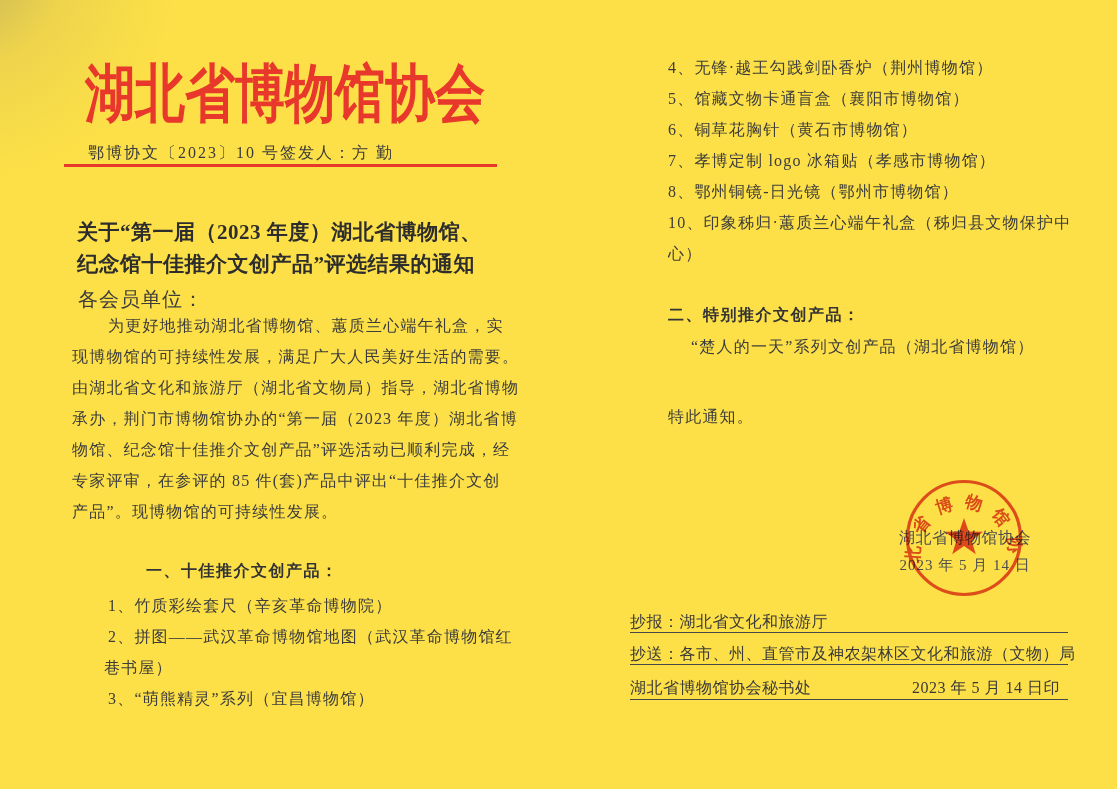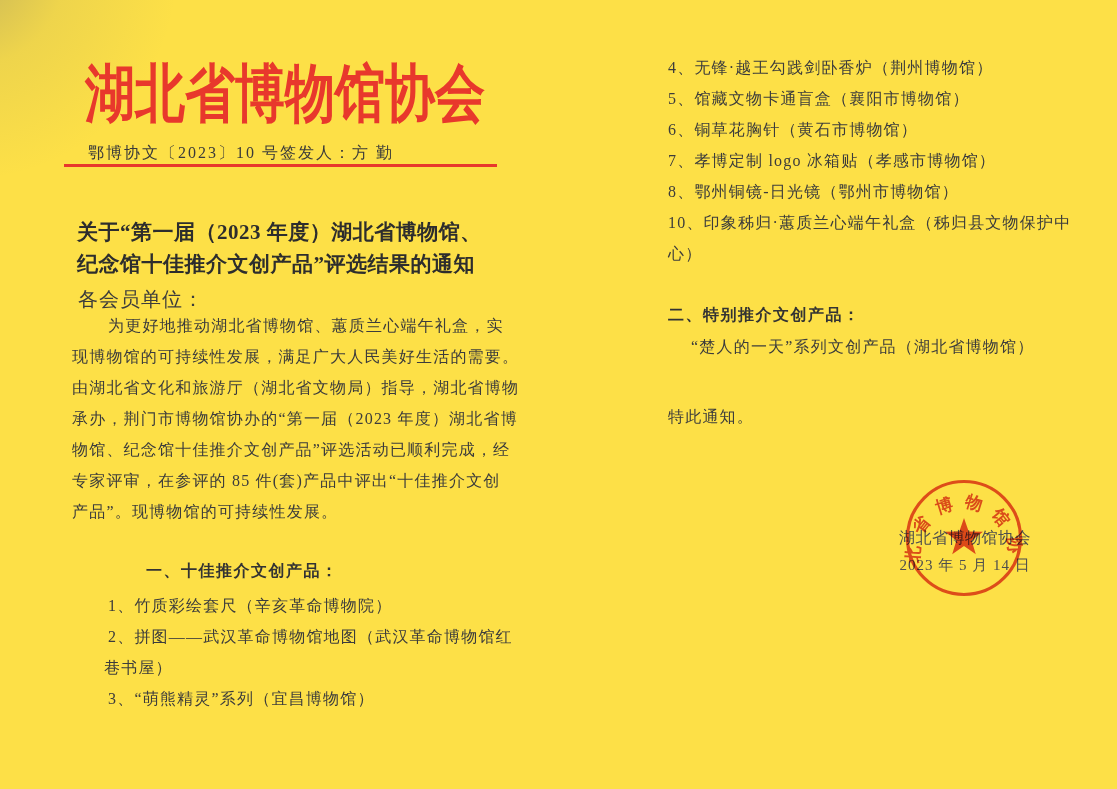--- a/index.html
+++ b/index.html
@@ -103,13 +103,21 @@
 
   <svg class="seal" viewBox="0 0 130 130">
     <circle cx="65" cy="65" r="56.5" fill="none" stroke="#dd4a4a" stroke-width="3.2"></circle>
     <path d="M65,45 L69.7,58.5 L84,58.8 L72.6,67.5 L76.8,81.2 L65,73 L53.2,81.2 L57.4,67.5 L46,58.8 L60.3,58.5 Z" fill="#db4545"></path>
     <path id="seal-arc-path" d="M 20.6,87 A 45,45 0 1,1 109.4,87" fill="none" stroke="none"></path>
     <text font-size="17" font-weight="bold" fill="#d94848" letter-spacing="10" font-family="Liberation Serif, DejaVu Serif, serif">
       <textPath href="#seal-arc-path" startOffset="50%" text-anchor="middle">湖北省博物馆协会</textPath>
     </text>
   </svg>
 
+  <div class="footer">
+    <div class="footer-row r1">抄报：湖北省文化和旅游厅</div>
+    <div class="footer-row r2">抄送：各市、州、直管市及神农架林区文化和旅游（文物）局</div>
+    <div class="footer-row r3">
+      <span>湖北省博物馆协会秘书处</span>
+      <span class="print-date">2023 年 5 月 14 日印</span>
+    </div>
+  </div>
 </div>
 
 </body></html>

